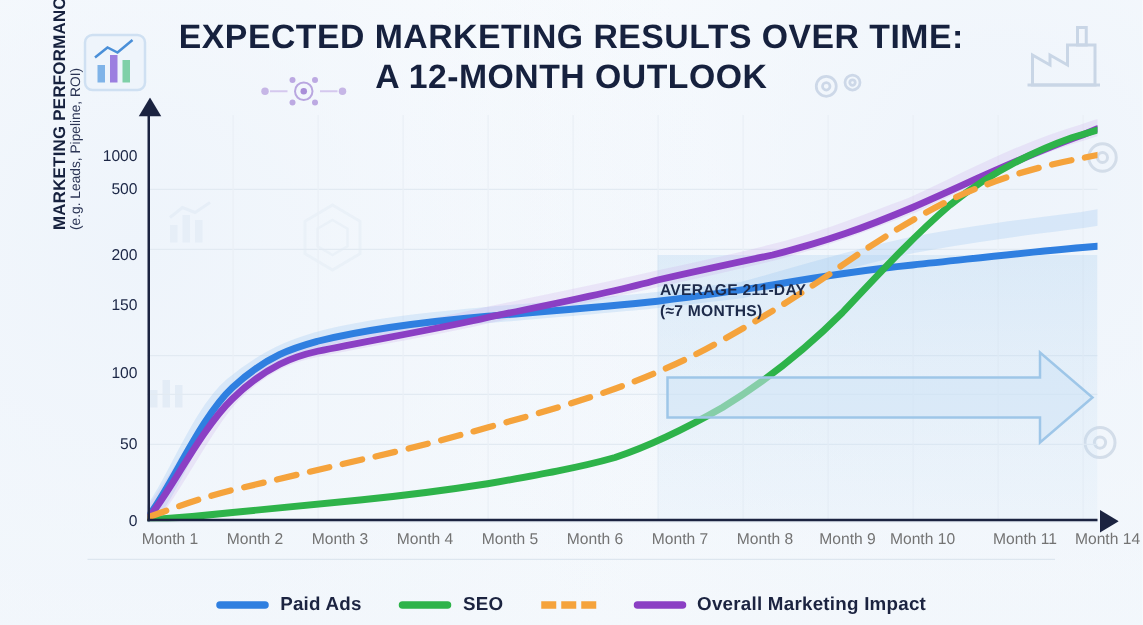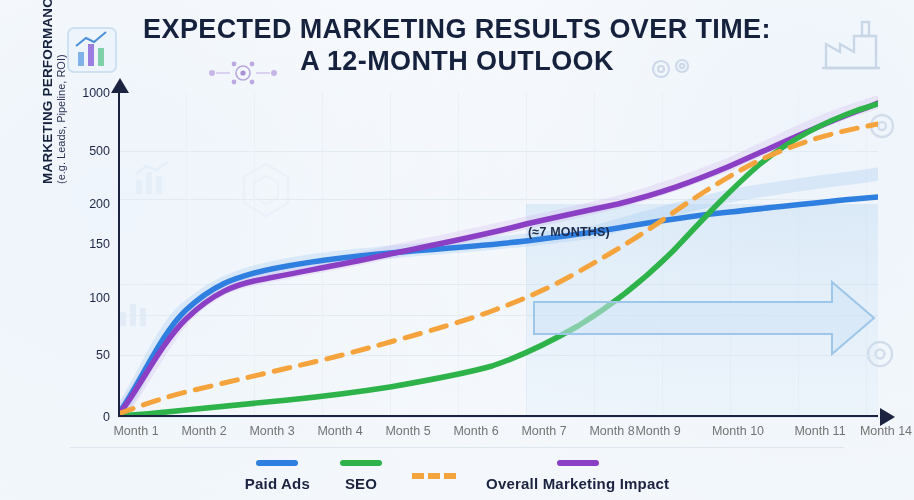--- a/index.html
+++ b/index.html
@@ -49,21 +49,21 @@
   .xtick{position:absolute;top:332px;transform:translateX(-50%);
     font-size:12.5px;color:#737373;white-space:nowrap;}
 
   
   .callout-text{position:absolute;left:528px;top:224px;width:190px;
     font-size:12.5px;font-weight:bold;color:#1d2a4a;line-height:17px;letter-spacing:.2px;}
 
   
   .legend{position:absolute;left:0;bottom:8px;width:914px;
     display:flex;justify-content:center;align-items:center;gap:30px;}
-  .legend-item{display:flex;align-items:center;gap:9px;flex-direction:column;}
+  .legend-item{display:flex;align-items:center;gap:9px;}
   .legend-label{font-size:15px;font-weight:bold;color:#1b2340;letter-spacing:.2px;}
   .swatch{width:42px;height:6px;border-radius:3px;}
   .swatch.dashed{height:0;border-top:6px dashed;border-radius:0;width:44px;}
 
   .divider{position:absolute;left:70px;right:70px;bottom:52px;height:1px;background:#dde6ef;}
 </style>
 </head>
 <body>
 
 <div id="root">
@@ -169,21 +169,21 @@
     <div class="gridline" style="top:192px"></div>
     <div class="gridline" style="top:107px"></div>
     <div class="gridline" style="top:59px"></div>
 
     <div class="ytick" style="top:325px">0</div>
     <div class="ytick" style="top:263px">50</div>
     <div class="ytick" style="top:206px">100</div>
     <div class="ytick" style="top:152px">150</div>
     <div class="ytick" style="top:112px">200</div>
     <div class="ytick" style="top:59px">500</div>
-    <div class="ytick" style="top:1px">1000</div>
+    <div class="ytick" style="top:33px">1000</div>
 
     <div class="vgrid" style="left:68px"></div>
     <div class="vgrid" style="left:136px"></div>
     <div class="vgrid" style="left:204px"></div>
     <div class="vgrid" style="left:272px"></div>
     <div class="vgrid" style="left:340px"></div>
     <div class="vgrid" style="left:408px"></div>
     <div class="vgrid" style="left:476px"></div>
     <div class="vgrid" style="left:544px"></div>
     <div class="vgrid" style="left:612px"></div>
@@ -238,27 +238,28 @@
     </svg>
 
     <div class="xtick" style="left:18px">Month 1</div>
     <div class="xtick" style="left:86px">Month 2</div>
     <div class="xtick" style="left:154px">Month 3</div>
     <div class="xtick" style="left:222px">Month 4</div>
     <div class="xtick" style="left:290px">Month 5</div>
     <div class="xtick" style="left:358px">Month 6</div>
     <div class="xtick" style="left:426px">Month 7</div>
     <div class="xtick" style="left:494px">Month 8</div>
-    <div class="xtick" style="left:540px">Month 9</div>
+    <div class="xtick" style="left:560px">Month 9</div>
     <div class="xtick" style="left:620px">Month 10</div>
     <div class="xtick" style="left:702px">Month 11</div>
     <div class="xtick" style="left:768px">Month 14</div>
   </div>
 
   <div class="callout-text">
+    <div>AVERAGE 211-DAY</div>
     <div>(≈7 MONTHS)</div>
   </div>
 
   <div class="divider"></div>
 
   <div class="legend">
     <div class="legend-item">
       <span class="swatch" style="background:#2f7fe0"></span>
       <span class="legend-label">Paid Ads</span>
     </div>

